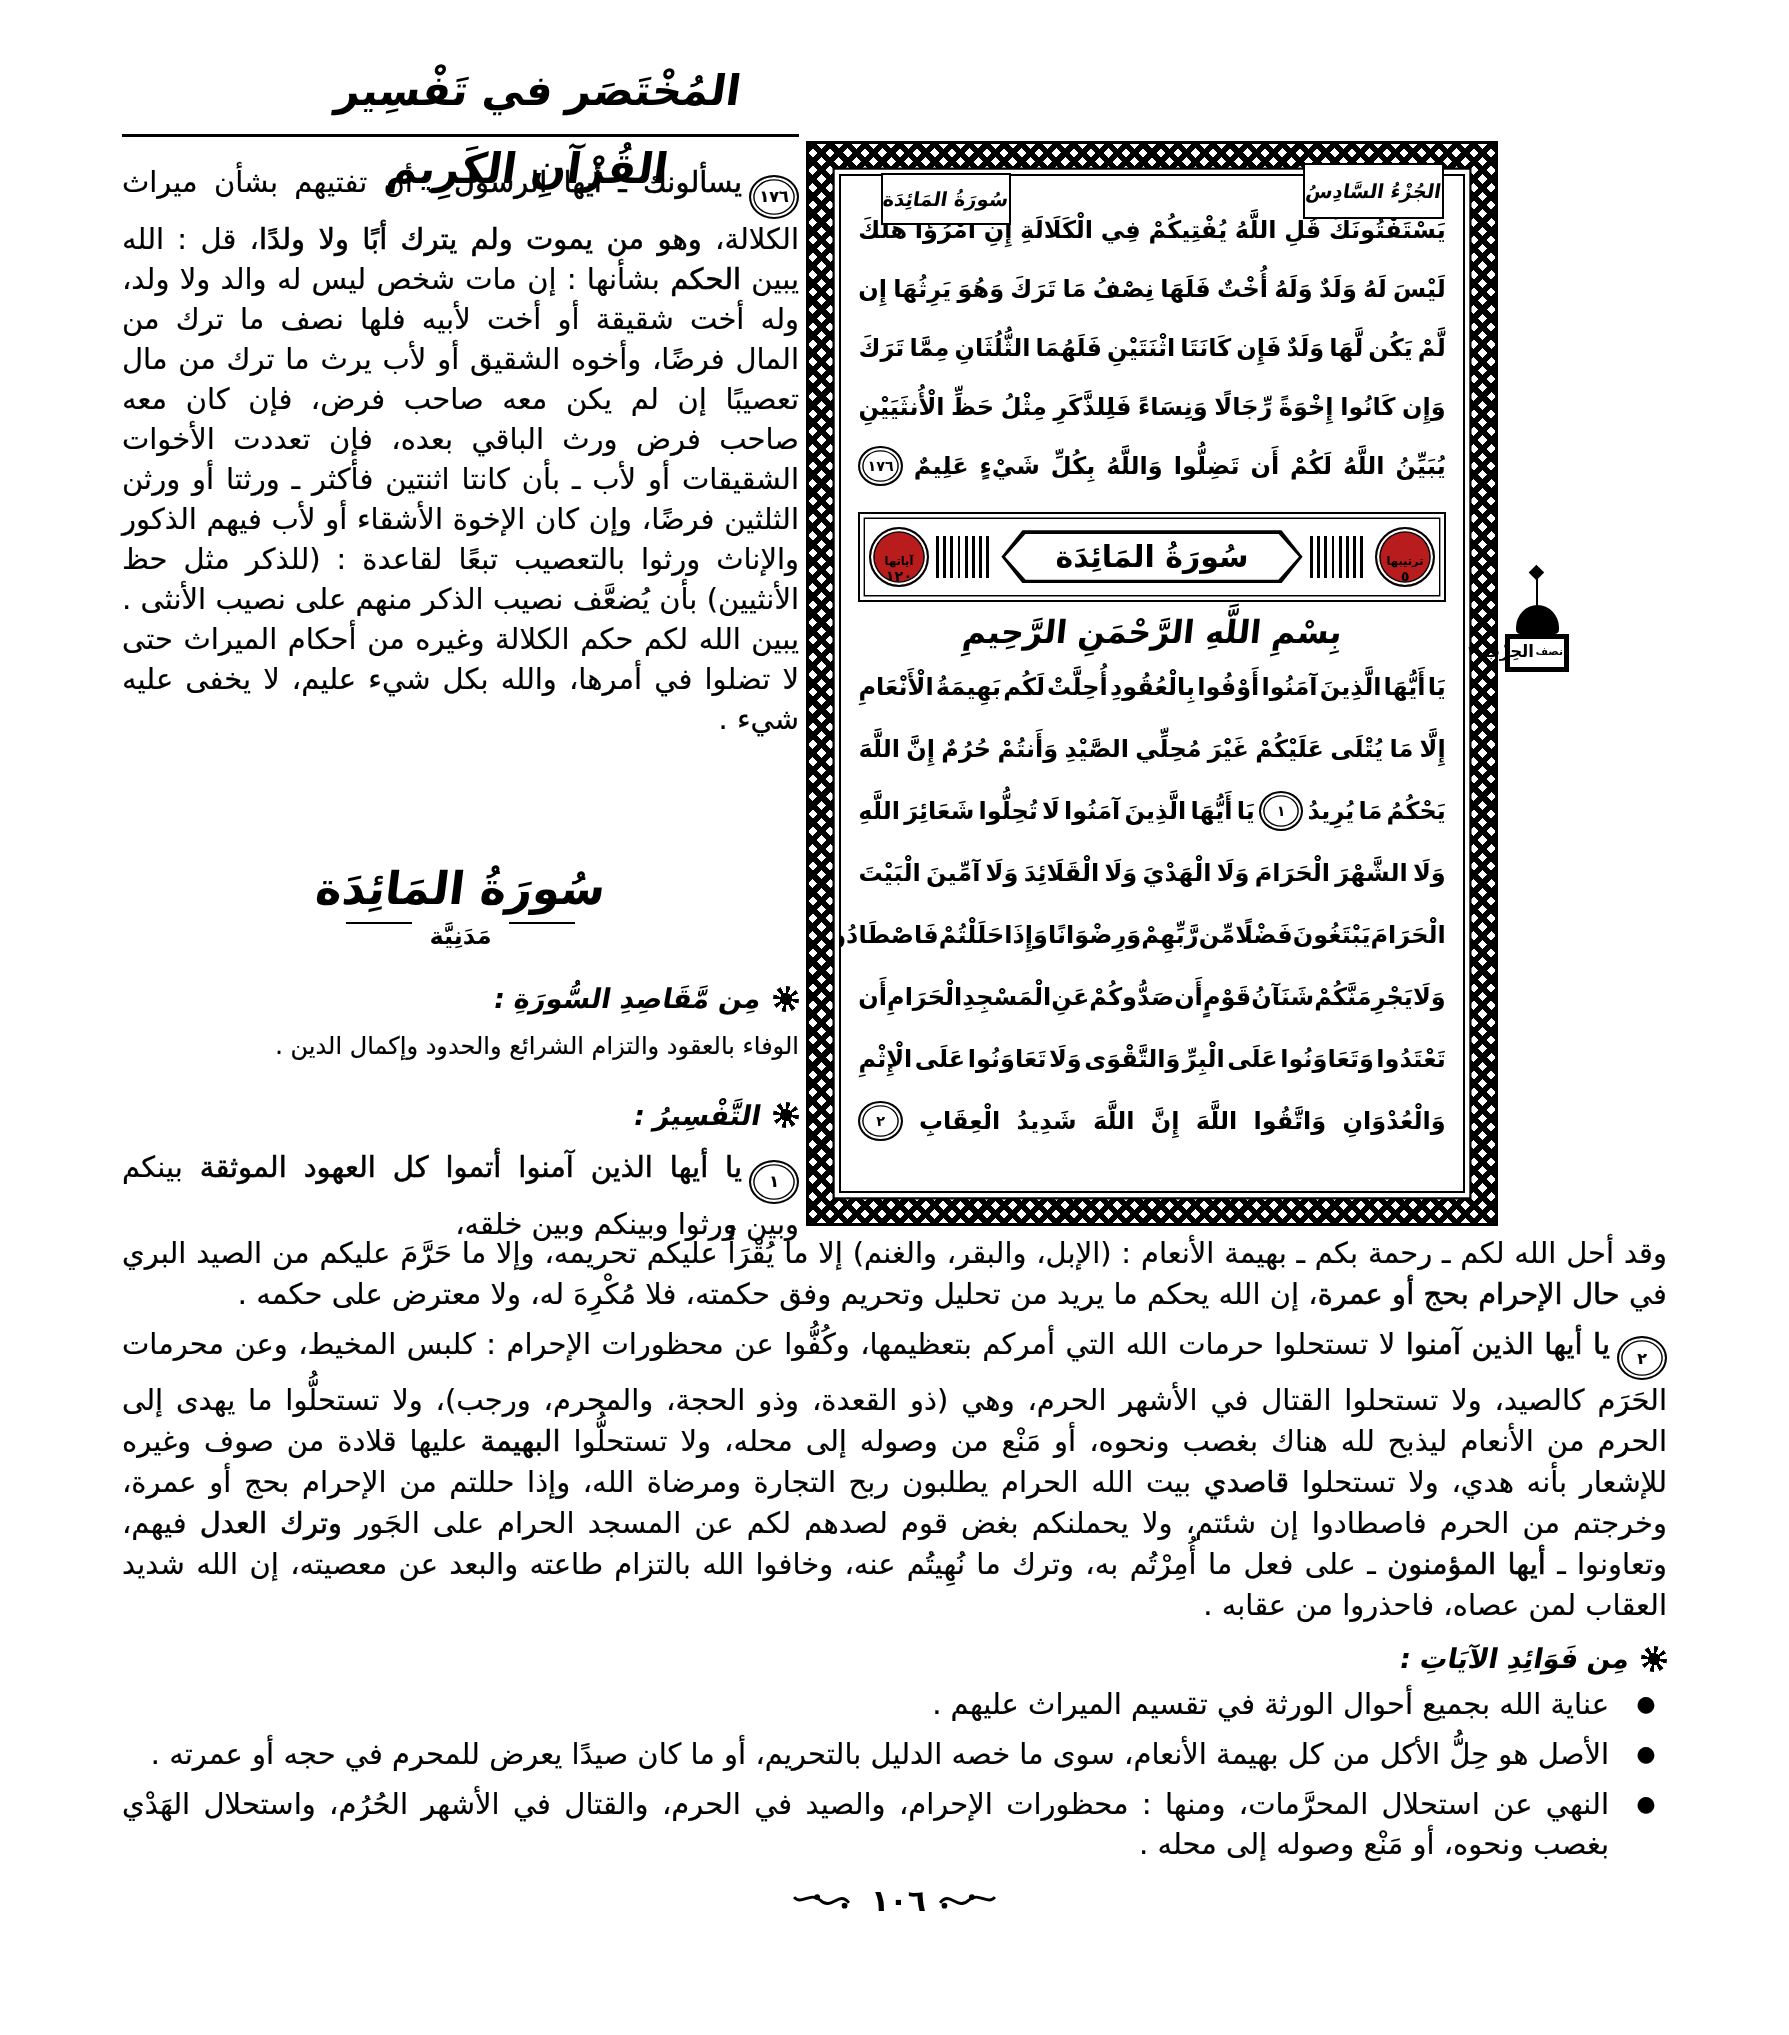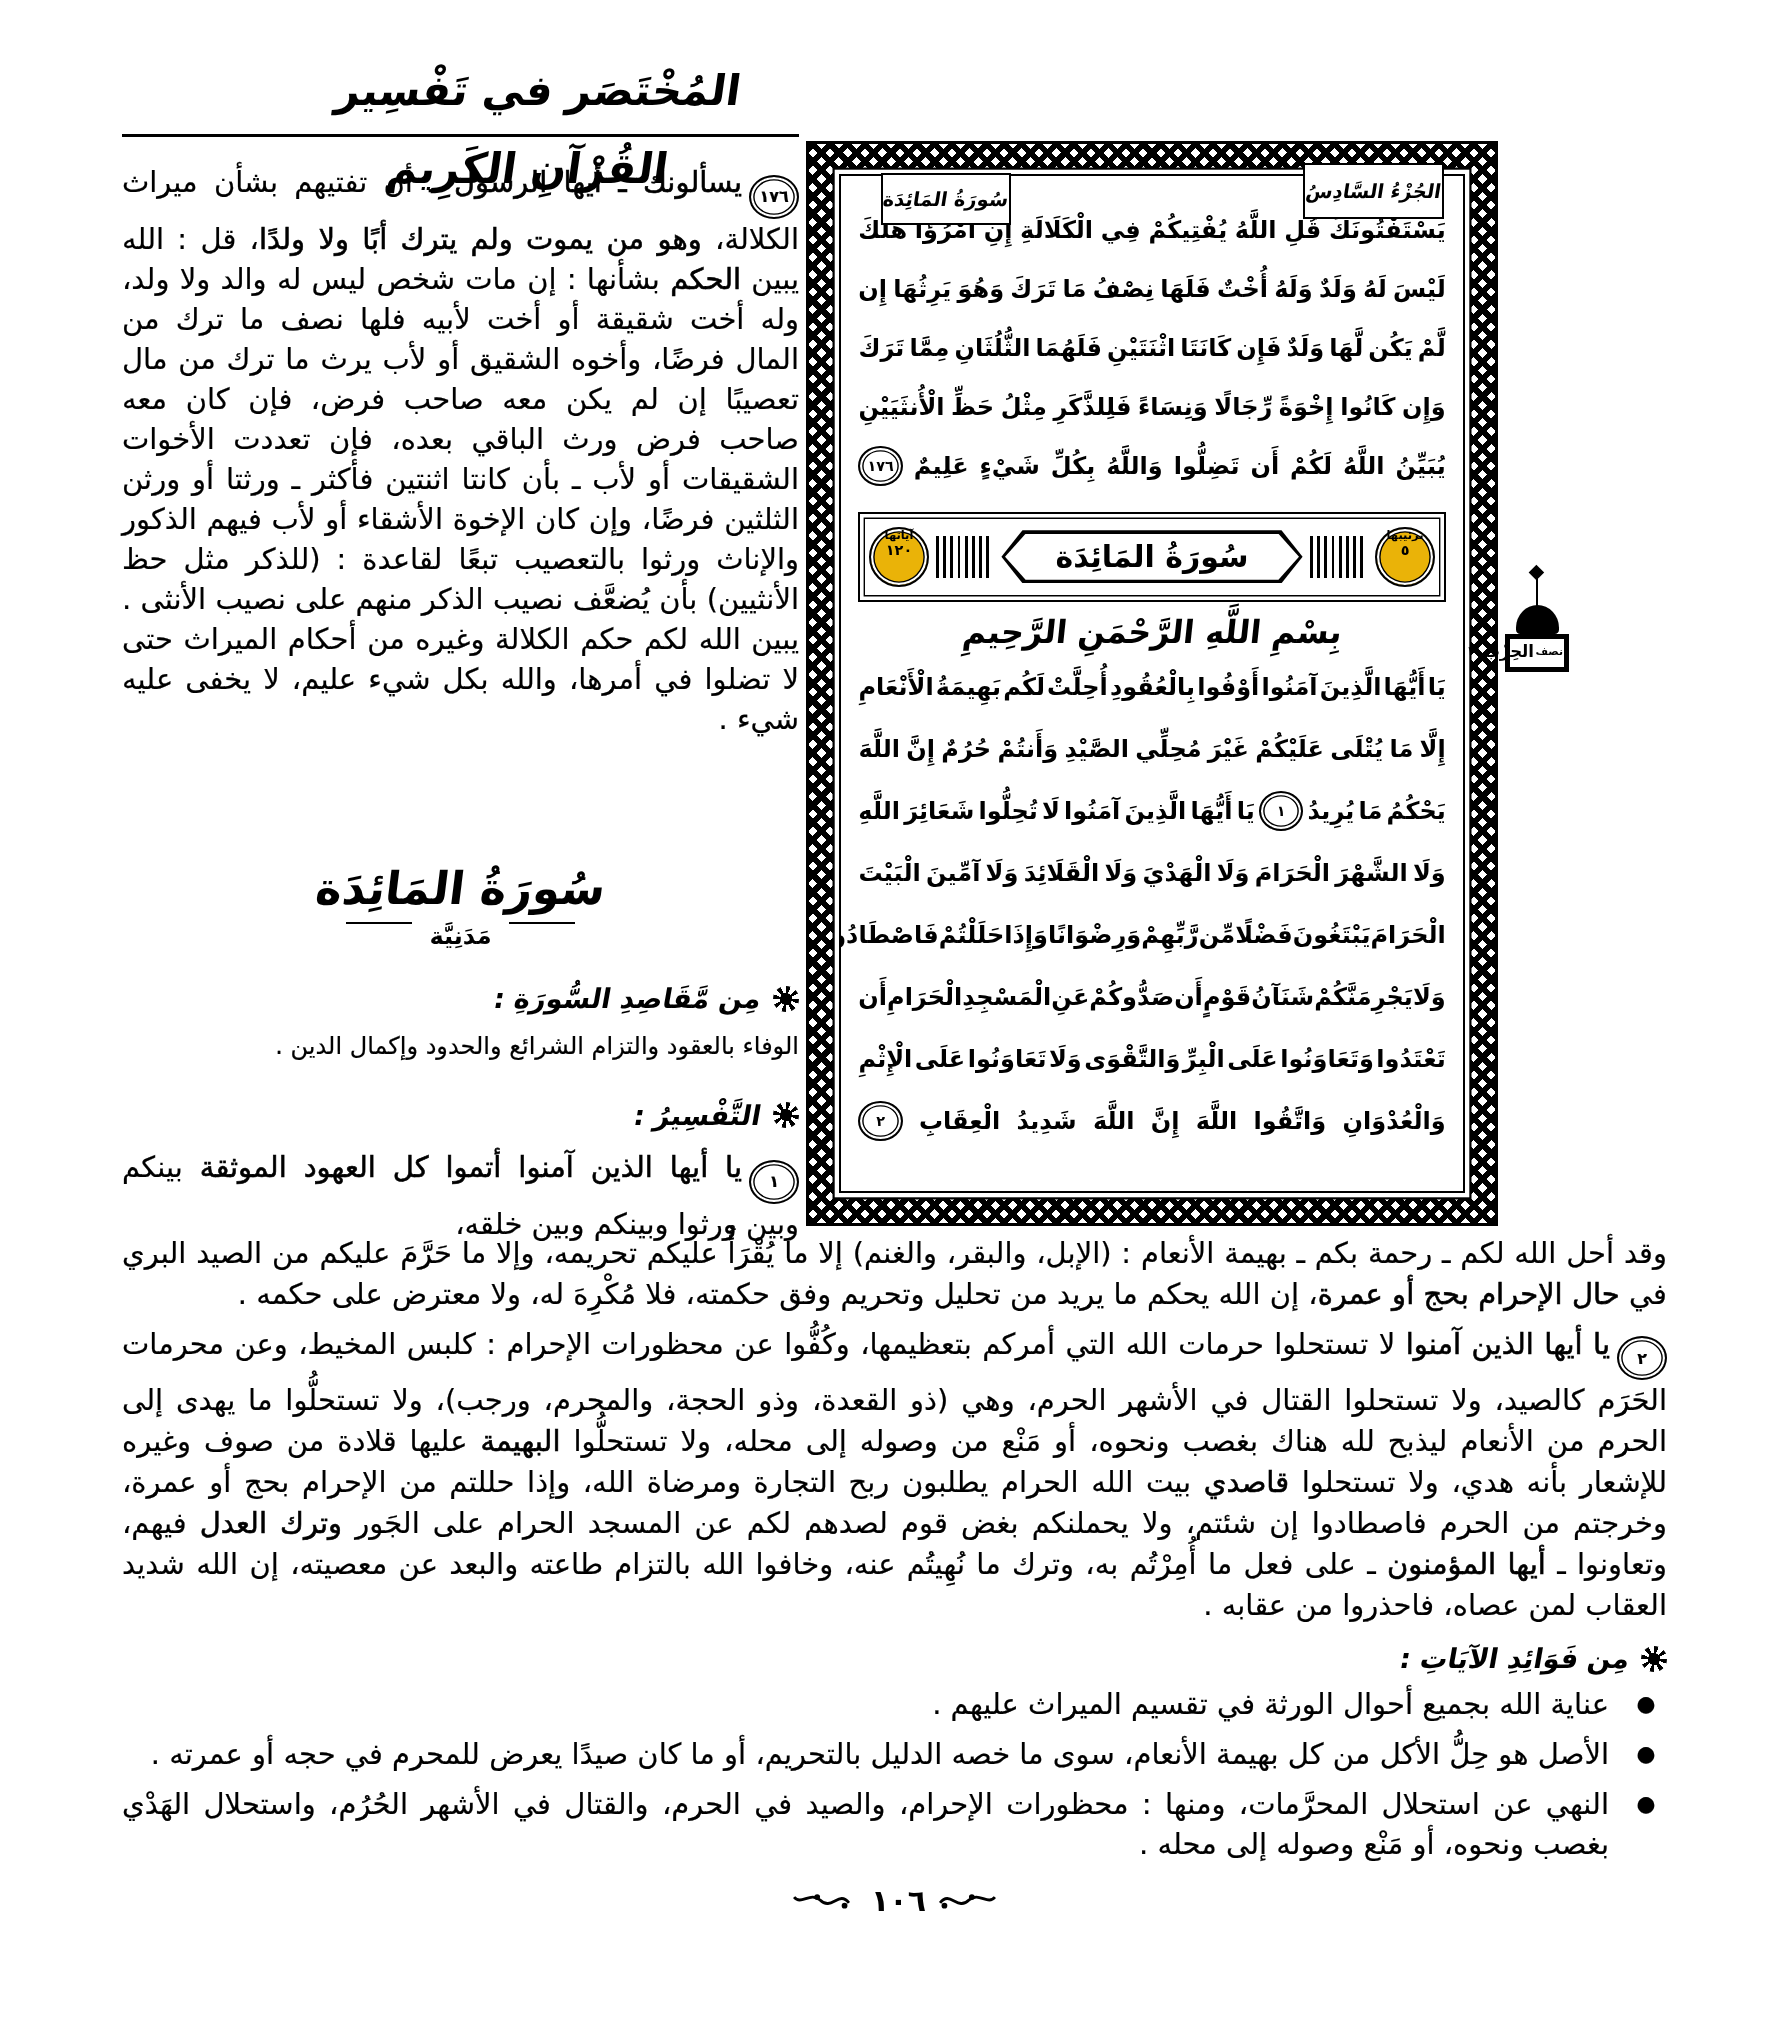--- a/index.html
+++ b/index.html
@@ -40,22 +40,22 @@
   
   .banner{display:flex;align-items:center;gap:7.2px;height:72px;margin-top:16px;border:2.2px solid #000;
           box-shadow:inset 0 0 0 3.6px #fff,inset 0 0 0 5px #000;padding:7.2px 8.7px;background:#fff;}
   .banner-fill{flex:1;height:42px;background:repeating-linear-gradient(90deg,#000 0 2.9px,#fff 2.9px 7.2px);}
   .cart-outer{flex:0 0 auto;background:#000;padding:3.6px;
           clip-path:polygon(7% 0,93% 0,100% 50%,93% 100%,7% 100%,0 50%);}
   .cart-inner{min-width:245px;height:46px;background:#fff;display:flex;align-items:center;justify-content:center;
           clip-path:polygon(7% 0,93% 0,100% 50%,93% 100%,7% 100%,0 50%);
           font-size:30px;font-weight:bold;padding:0 24.5px;}
   .roundel{flex:0 0 auto;width:56px;height:56px;border-radius:50%;border:2.2px solid #000;
-          box-shadow:inset 0 0 0 2.2px #fff,inset 0 0 0 3.6px #000;background:#eab308;
-          display:flex;flex-direction:column;align-items:center;justify-content:flex-start;line-height:1.15;}
+          box-shadow:inset 0 0 0 2.2px #fff,inset 0 0 0 3.6px #000;background:#b91c1c;
+          display:flex;flex-direction:column;align-items:center;justify-content:flex-end;line-height:1.15;}
   .roundel .lbl{font-size:11.5px;font-weight:bold;}
   .roundel .val{font-size:14.4px;font-weight:bold;}
 
   .bismillah{text-align:center;font-size:32px;font-weight:bold;margin:11.5px 0 4.3px;}
   .bismillah .skew{display:inline-block;transform:skewX(-6deg);}
 
   
   .hizb{position:absolute;left:1507px;top:570px;width:62px;display:flex;flex-direction:column;align-items:center;}
   .hizb-pole{width:2.9px;height:36px;background:#000;position:relative;}
   .hizb-pole::before{content:"";position:absolute;top:-2.9px;left:-4.3px;width:10.8px;height:10.8px;background:#000;transform:rotate(45deg);}

